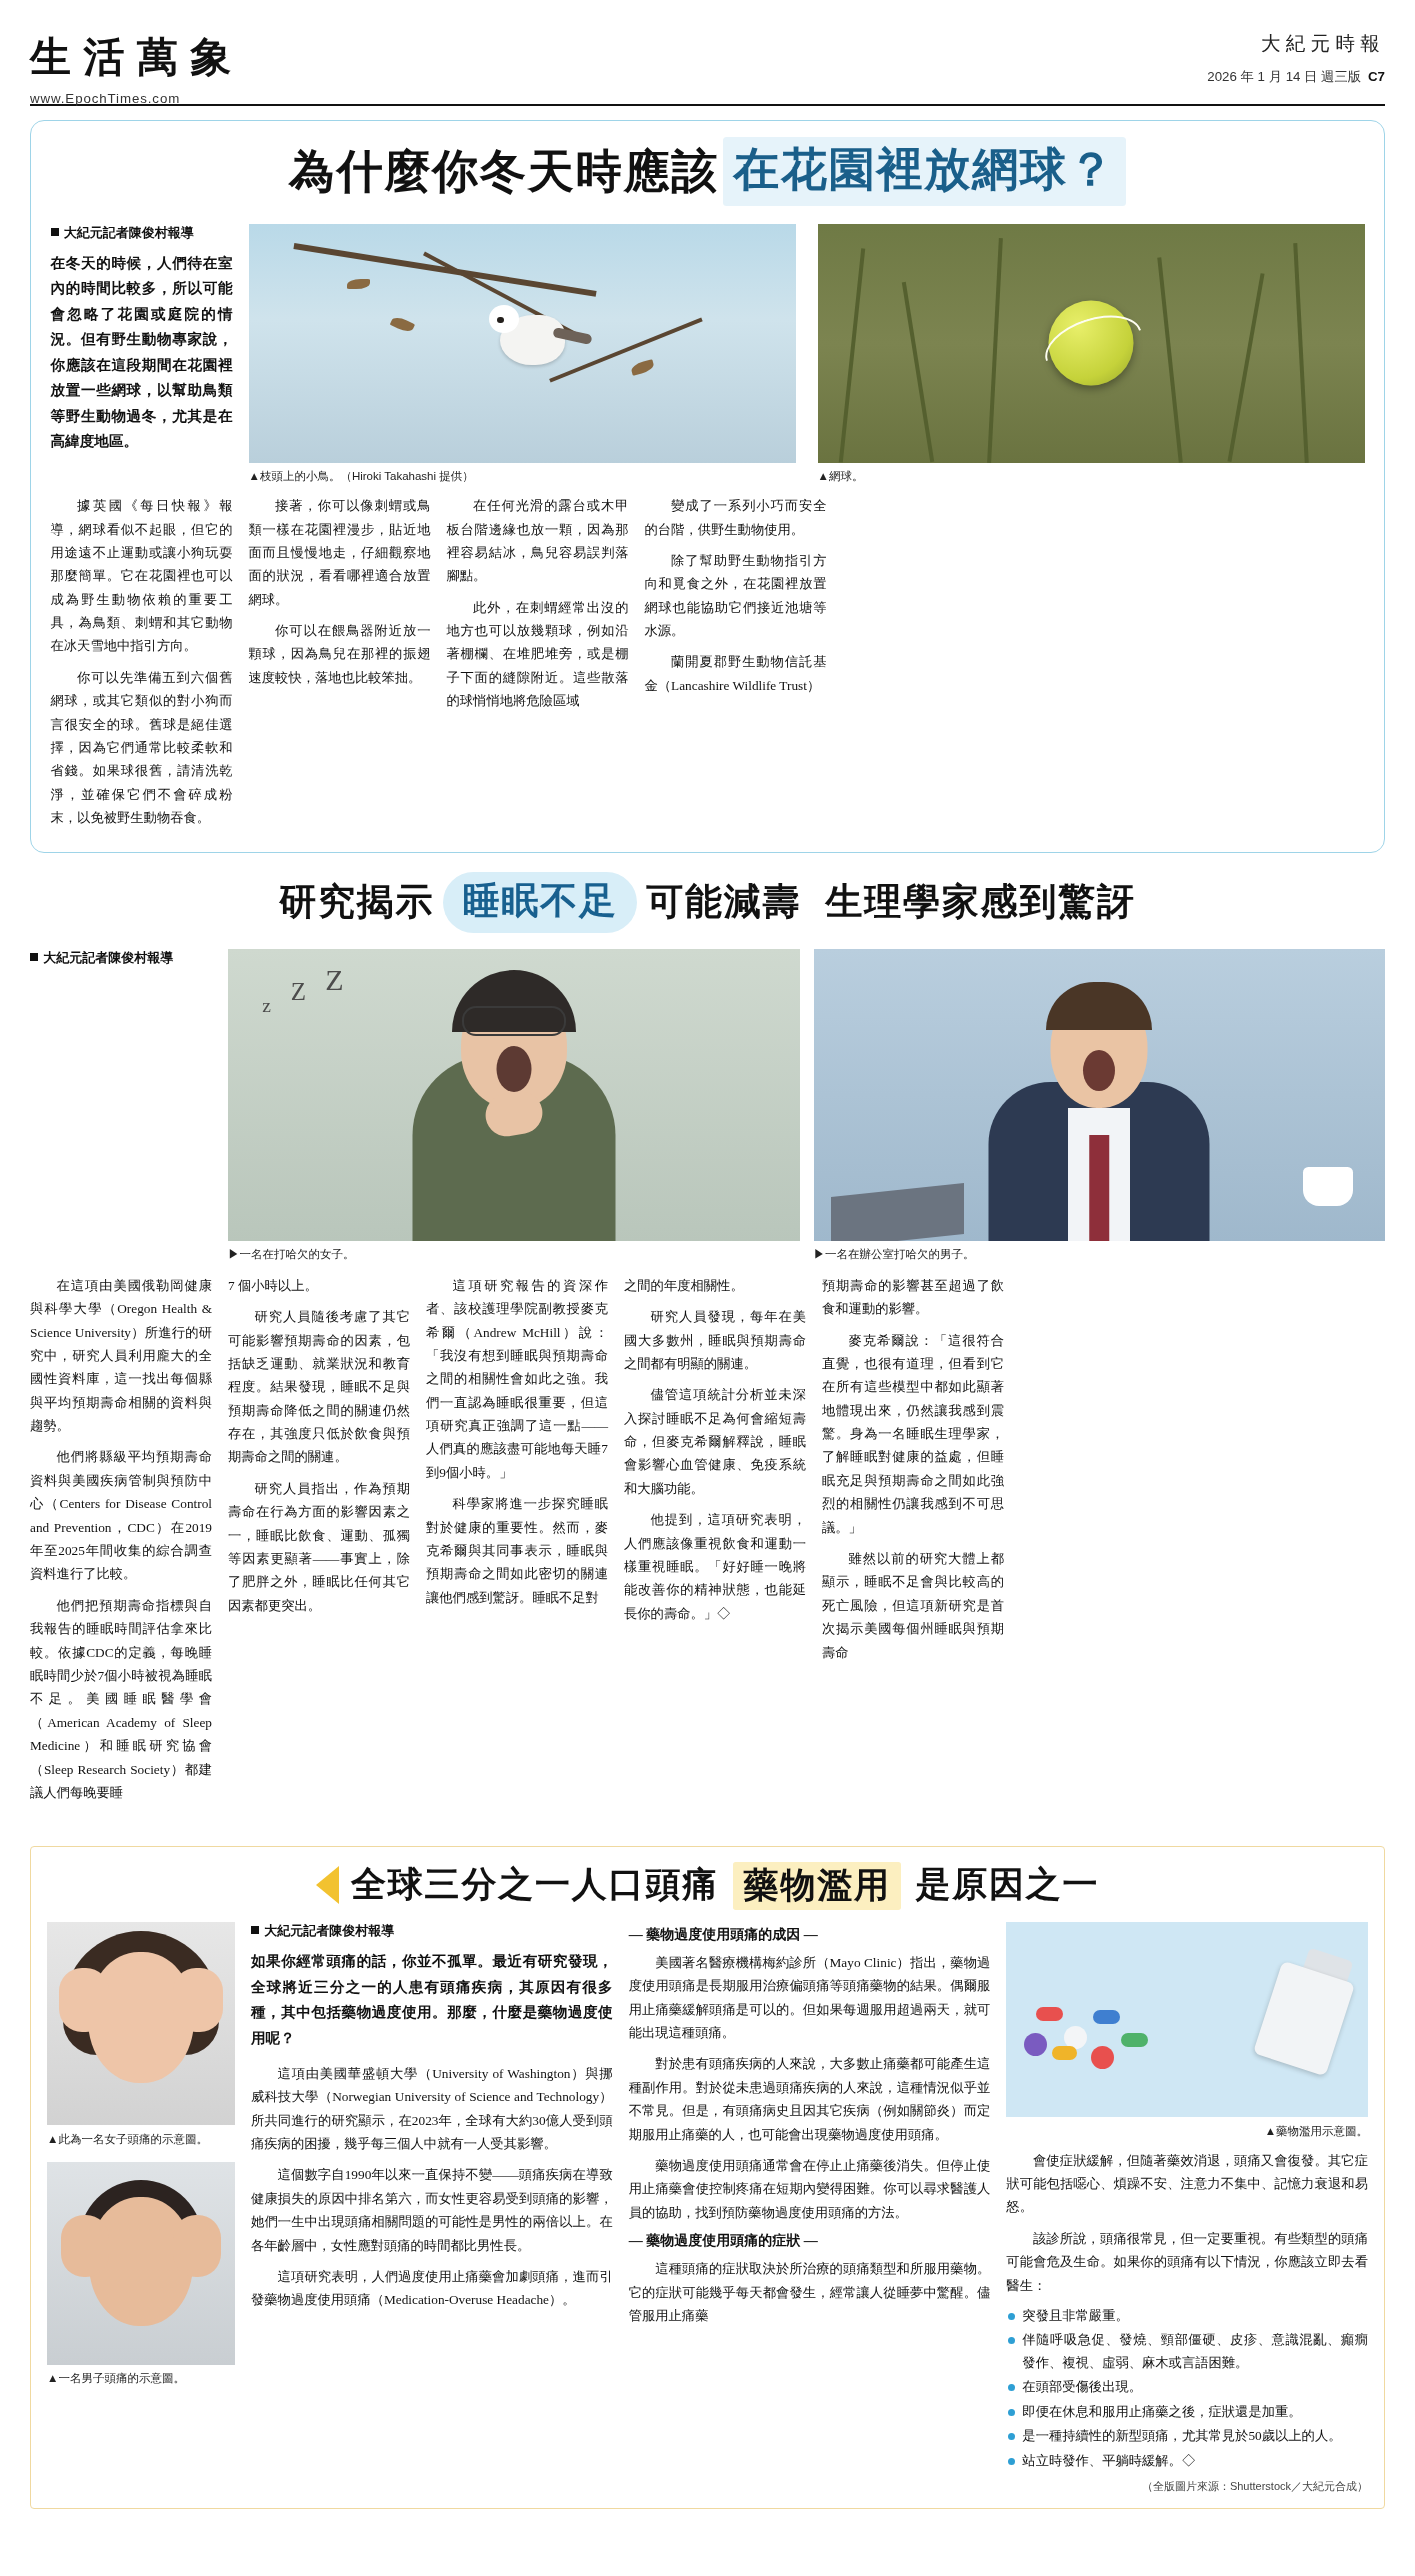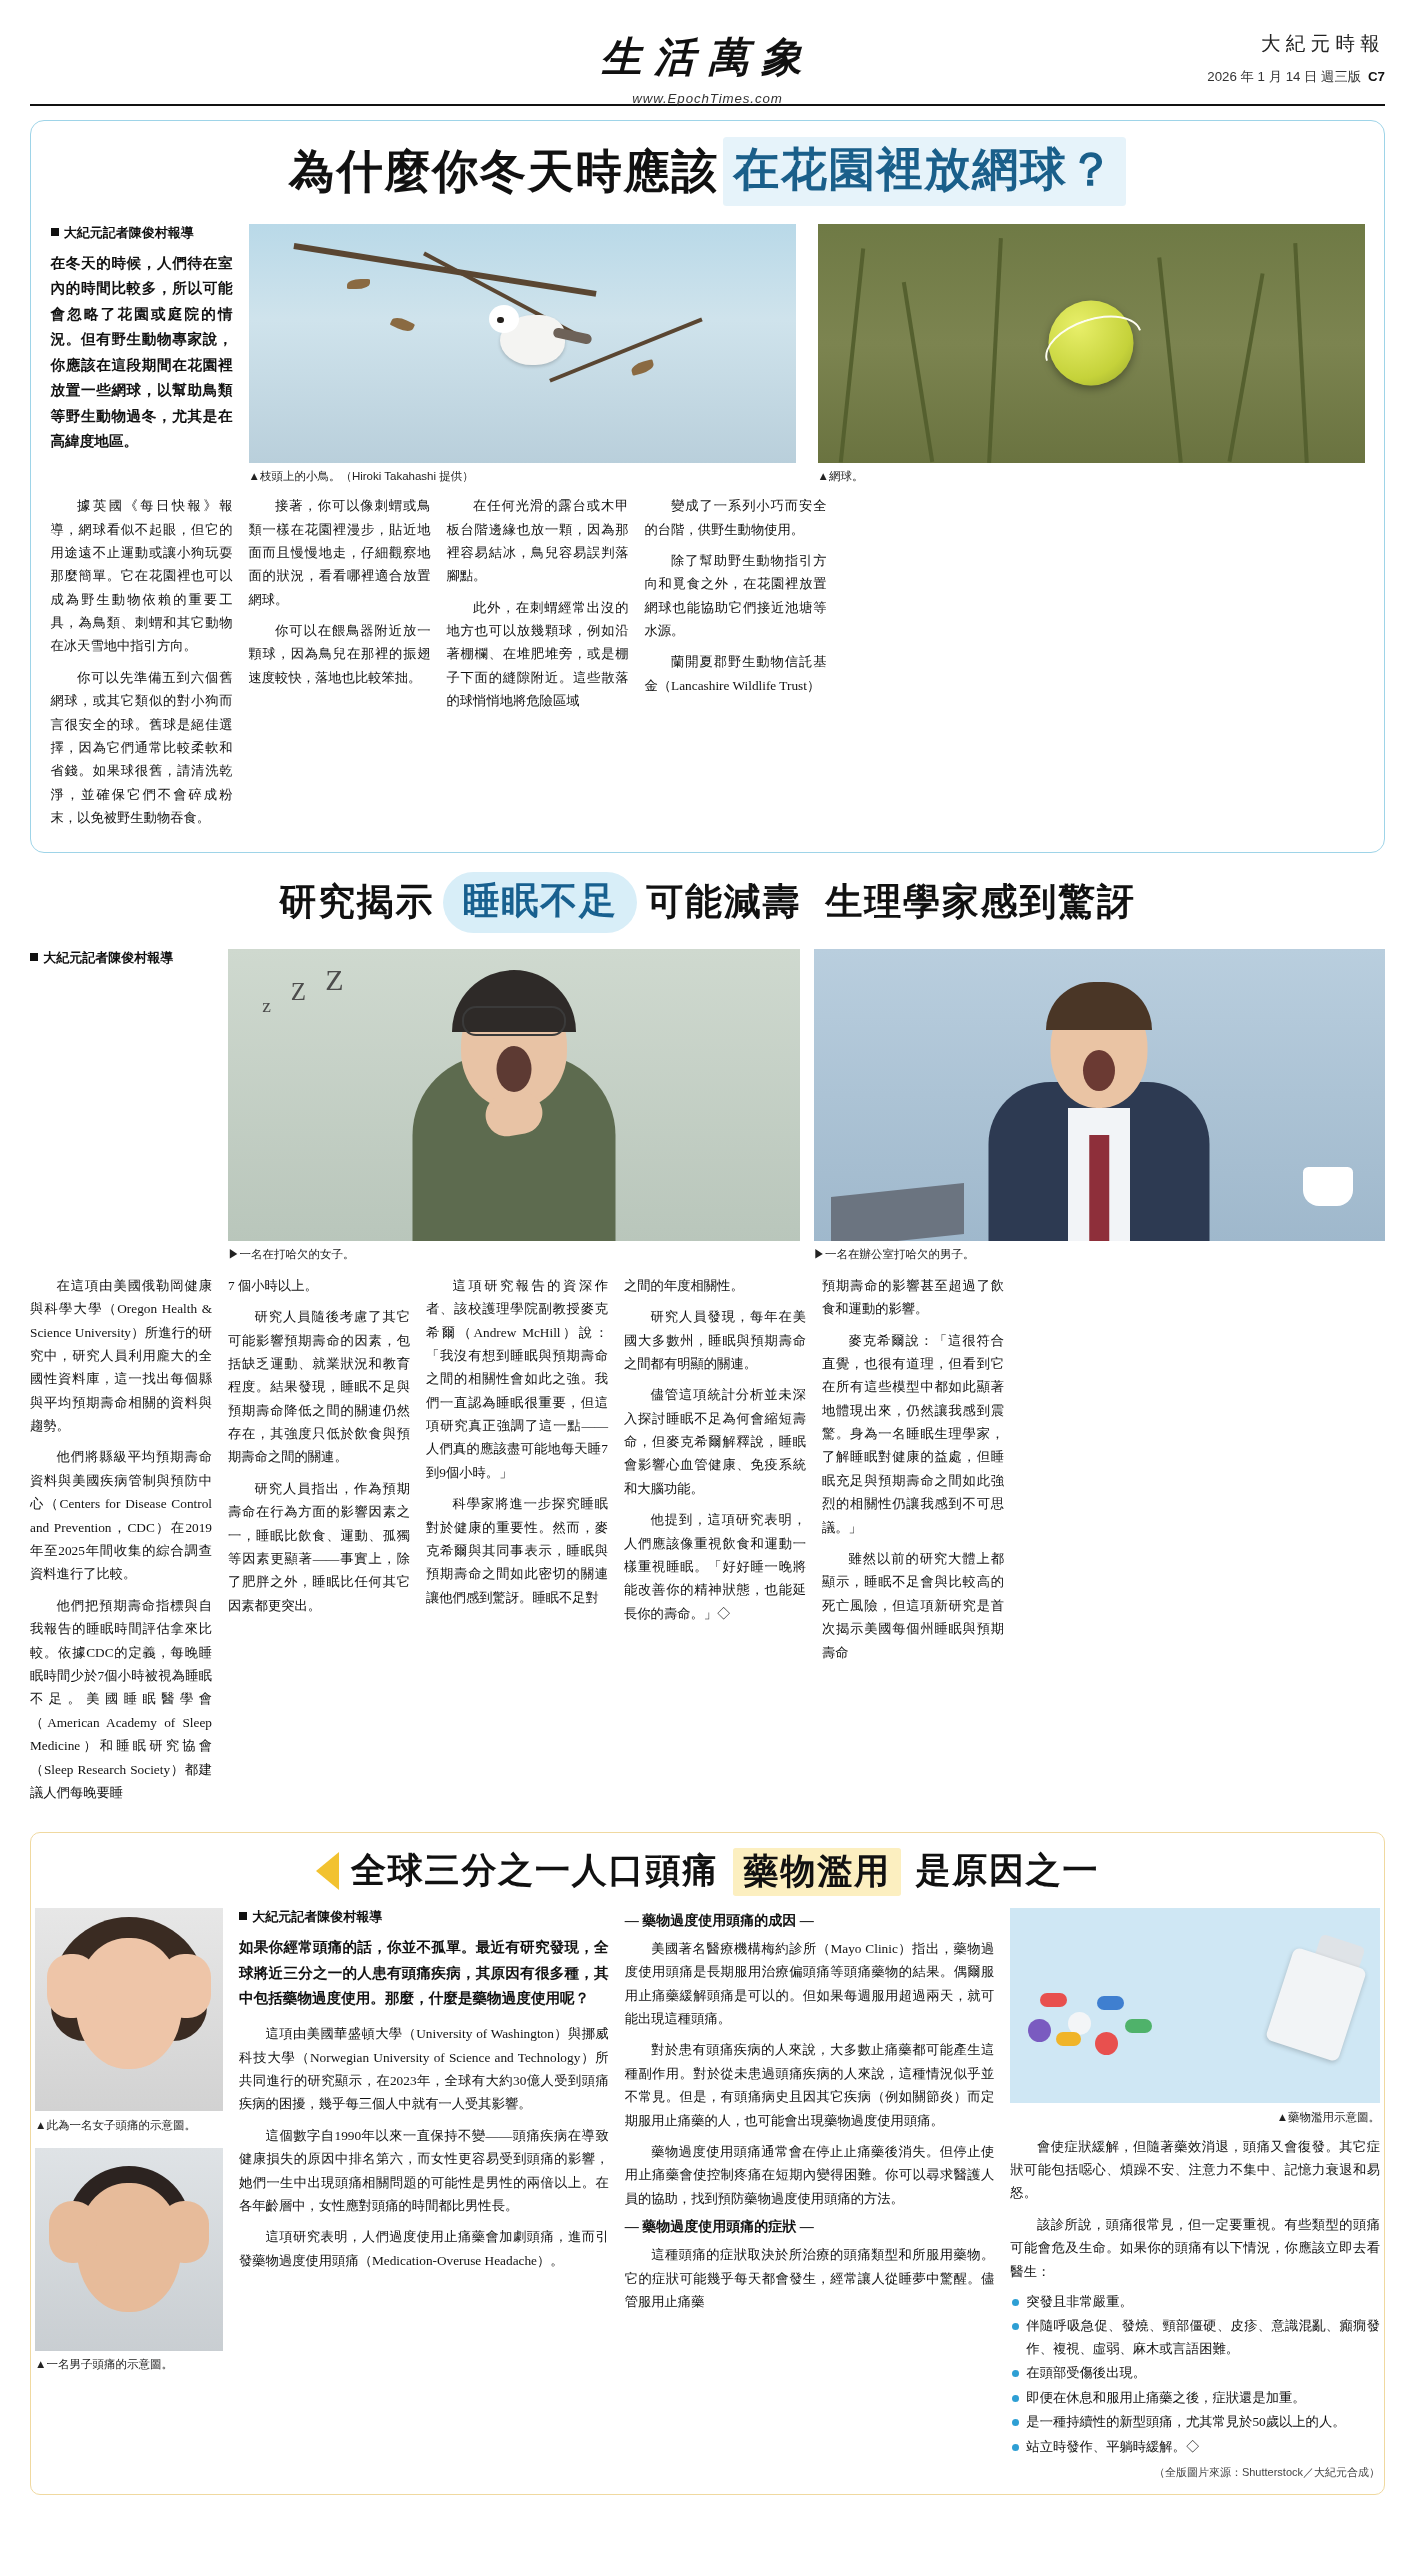--- a/index.html
+++ b/index.html
@@ -9,21 +9,21 @@
     background:#ffffff;
     font-family:"Liberation Serif", serif;
     color:#111;
     position:relative;
     overflow:hidden;
   }
   .page { width:1415px; height:2576px; padding:25px 30px 8.8px 30px; position:relative; }
 
   
   .masthead { position:relative; height:81px; border-bottom:2.7px solid #111; }
-  .mast-center { text-align:center; padding-top:5.3px;font-style:italic; }
+  .mast-center { text-align:left; padding-top:5.3px; }
   .mast-title { font-size:41px; letter-spacing:12.4px; font-family:"DejaVu Serif", serif; font-weight:bold; }
   .mast-sub { font-size:13.3px; color:#333; letter-spacing:0.9px; margin-top:5.3px; font-family:"Liberation Sans", sans-serif;}
   .mast-right { position:absolute; right:0; top:5.3px; text-align:right; }
   .mast-brand { font-size:19.5px; letter-spacing:5.3px; font-family:"DejaVu Serif", serif; color:#222; }
   .mast-dateline { font-size:13.3px; color:#333; margin-top:10.6px; font-family:"Liberation Sans", sans-serif; }
   .mast-dateline .pg { font-weight:bold; color:#111; margin-left:7px; }
 
   
   .byline { font-size:13px; font-weight:bold; color:#111; margin-bottom:8.8px; font-family:"Liberation Sans", sans-serif;}
   .byline .sq { display:inline-block; width:8px; height:8px; background:#111; margin-right:5.3px; vertical-align:0.9px;}
@@ -81,21 +81,21 @@
   .ph-yawn-m .suit { position:absolute; left:50%; bottom:0; transform:translateX(-50%); width:221px; height:159px; background:#2d3a52; border-radius:62px 62px 0 0;}
   .ph-yawn-m .shirt { position:absolute; left:50%; bottom:0; transform:translateX(-50%); width:62px; height:133px; background:#f2f4f7; }
   .ph-yawn-m .tie { position:absolute; left:50%; bottom:0; transform:translateX(-50%); width:19.5px; height:106px; background:#8e2f3a;}
   .ph-yawn-m .face { position:absolute; left:50%; bottom:133px; transform:translateX(-50%); width:97px; height:117px; background:#eac4a4; border-radius:48%;}
   .ph-yawn-m .hair { position:absolute; left:50%; bottom:211px; transform:translateX(-50%); width:106px; height:48px; background:#4a3626; border-radius:53px 53px 0 0;}
   .ph-yawn-m .mouth { position:absolute; left:50%; bottom:150px; transform:translateX(-50%); width:32px; height:41px; background:#6b3a33; border-radius:50%;}
   .ph-yawn-m .cup { position:absolute; right:32px; bottom:35px; width:50px; height:39px; background:#fff; border-radius:5.3px 5.3px 16px 16px;}
   .ph-yawn-m .laptop { position:absolute; left:17.7px; bottom:0; width:133px; height:51px; background:#6b7480; transform:skewY(-6deg);}
 
   
-  .art3 { margin-top:20px; border:1.8px solid #f0d9a0; border-radius:10px; padding:14px 4px; background:#fff; }
+  .art3 { margin-top:34px; border:1.8px solid #f0d9a0; border-radius:4px; padding:14px 16px; background:#fff; }
   .a3-headwrap { display:flex; align-items:center; gap:12.4px; justify-content:center; }
   .a3-arrow { width:0; height:0; border-top:19.5px solid transparent; border-bottom:19.5px solid transparent; border-right:23px solid #f2c230; }
   .a3-head { font-size:35px; font-weight:bold; font-family:"DejaVu Serif", serif; letter-spacing:1.8px; }
   .hl-yellow { background:#fcefc0; padding:1.8px 10.6px 5.3px 10.6px; border-radius:2.7px; }
   .a3-body { display:flex; gap:16px; margin-top:14px; }
   .a3-left { width:188px; }
   .a3-mid { flex:1; display:flex; gap:16px; }
   .a3-col { flex:1; }
   .sub-h { font-size:14px; font-weight:bold; margin:3.5px 0 7px 0; }
   ul.bul { margin:5.3px 0 0 0; padding-left:0; list-style:none; }

